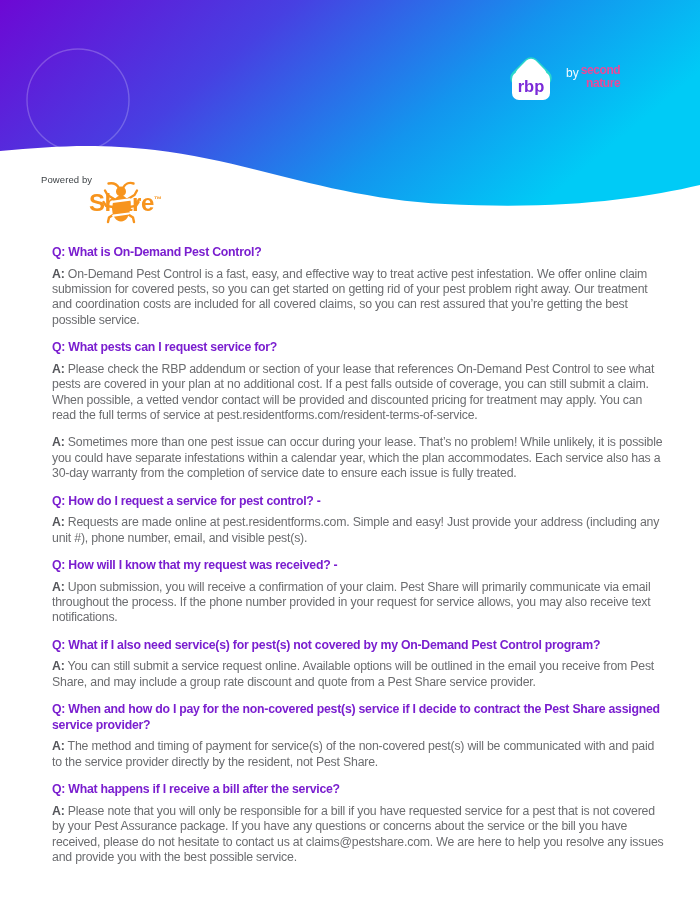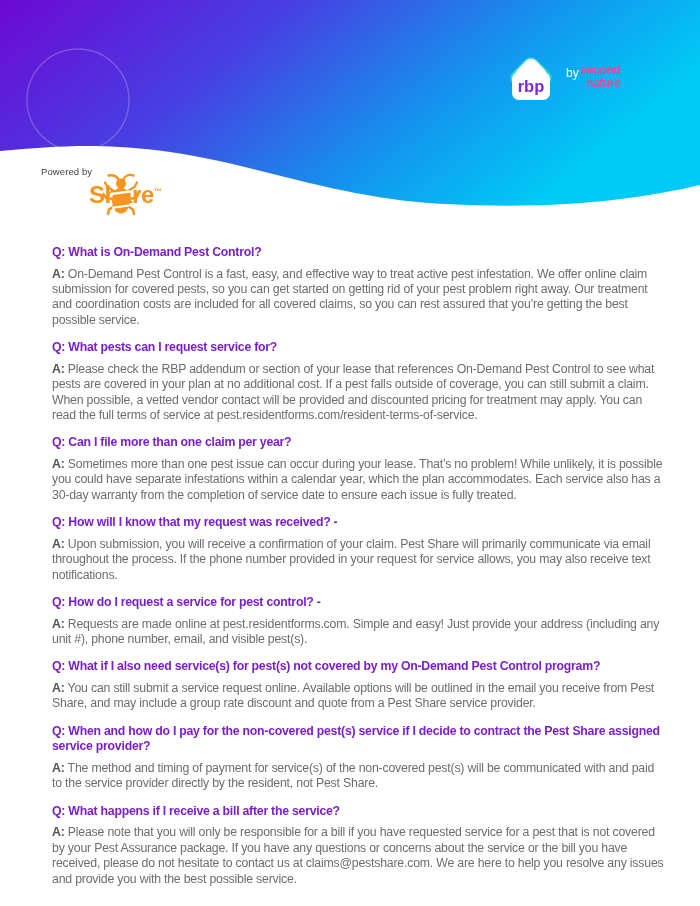--- a/index.html
+++ b/index.html
@@ -12,21 +12,21 @@
   .hero-titles{position:absolute;left:40px;top:42px;color:#ffffff;}
   .title1{font-size:24px;font-weight:400;line-height:36px;letter-spacing:0.2px;}
   .title2{font-size:24px;font-weight:700;line-height:36px;letter-spacing:0.2px;}
 
   .rbp-lockup{position:absolute;left:503px;top:50px;display:flex;align-items:flex-start;}
   .rbp-badge{display:block;}
   .by{color:#ffffff;font-size:12px;font-weight:400;margin:16px 0 0 7px;opacity:.95;}
   .sn{color:#ec4899;font-weight:700;font-size:12px;line-height:13px;text-align:right;margin:14px 0 0 2px;letter-spacing:-0.4px;}
 
   
-  .powered{position:absolute;left:40px;top:166px;}
+  .powered{position:absolute;left:40px;top:174px;}
   .powered-label{font-size:9.5px;color:#3e4347;margin:0 0 3px 1px;letter-spacing:0.1px;}
   .ps-row{position:relative;width:140px;}
   .ps-w1,.ps-w2{font-size:24px;font-weight:700;color:#f7941d;line-height:23px;letter-spacing:-0.3px;}
   .ps-w2{margin-left:31px;text-align:center;}
   .tm{font-size:8px;vertical-align:9px;letter-spacing:0;}
   .bug{position:absolute;left:62px;top:-8px;}
 
   
   .faqs{position:absolute;left:40px;top:245px;width:624px;}
   .faq{margin:0;}
@@ -106,32 +106,31 @@
       <h2 class="q">Q: What is On-Demand Pest Control?</h2>
       <p class="a"><span class="ap">A:</span><span> On-Demand Pest Control is a fast, easy, and effective way to treat active pest infestation. We offer online claim submission for covered pests, so you can get started on getting rid of your pest problem right away. Our treatment and coordination costs are included for all covered claims, so you can rest assured that you’re getting the best possible service.</span></p>
     </section>
 
     <section class="faq">
       <h2 class="q">Q: What pests can I request service for?</h2>
       <p class="a"><span class="ap">A:</span><span> Please check the RBP addendum or section of your lease that references On-Demand Pest Control to see what pests are covered in your plan at no additional cost. If a pest falls outside of coverage, you can still submit a claim. When possible, a vetted vendor contact will be provided and discounted pricing for treatment may apply. You can read the full terms of service at pest.residentforms.com/resident-terms-of-service.</span></p>
     </section>
 
     <section class="faq">
-      <h2 class="q">Q: Can I file more than one claim per year?</h2>
       <p class="a"><span class="ap">A:</span><span> Sometimes more than one pest issue can occur during your lease. That’s no problem! While unlikely, it is possible you could have separate infestations within a calendar year, which the plan accommodates. Each service also has a 30-day warranty from the completion of service date to ensure each issue is fully treated.</span></p>
+    </section>
+
+    <section class="faq">
+      <h2 class="q">Q: How do I request a service for pest control? -</h2>
+      <p class="a"><span class="ap">A:</span><span> Requests are made online at pest.residentforms.com. Simple and easy! Just provide your address (including any unit #), phone number, email, and visible pest(s).</span></p>
     </section>
 
     <section class="faq">
       <h2 class="q">Q: How will I know that my request was received? -</h2>
       <p class="a"><span class="ap">A:</span><span> Upon submission, you will receive a confirmation of your claim. Pest Share will primarily communicate via email throughout the process. If the phone number provided in your request for service allows, you may also receive text notifications.</span></p>
-    </section>
-
-    <section class="faq">
-      <h2 class="q">Q: How do I request a service for pest control? -</h2>
-      <p class="a"><span class="ap">A:</span><span> Requests are made online at pest.residentforms.com. Simple and easy! Just provide your address (including any unit #), phone number, email, and visible pest(s).</span></p>
     </section>
 
     <section class="faq">
       <h2 class="q">Q: What if I also need service(s) for pest(s) not covered by my On-Demand Pest Control program?</h2>
       <p class="a"><span class="ap">A:</span><span> You can still submit a service request online. Available options will be outlined in the email you receive from Pest Share, and may include a group rate discount and quote from a Pest Share service provider.</span></p>
     </section>
 
     <section class="faq">
       <h2 class="q">Q: When and how do I pay for the non-covered pest(s) service if I decide to contract the Pest Share assigned service provider?</h2>
       <p class="a"><span class="ap">A:</span><span> The method and timing of payment for service(s) of the non-covered pest(s) will be communicated with and paid to the service provider directly by the resident, not Pest Share.</span></p>

